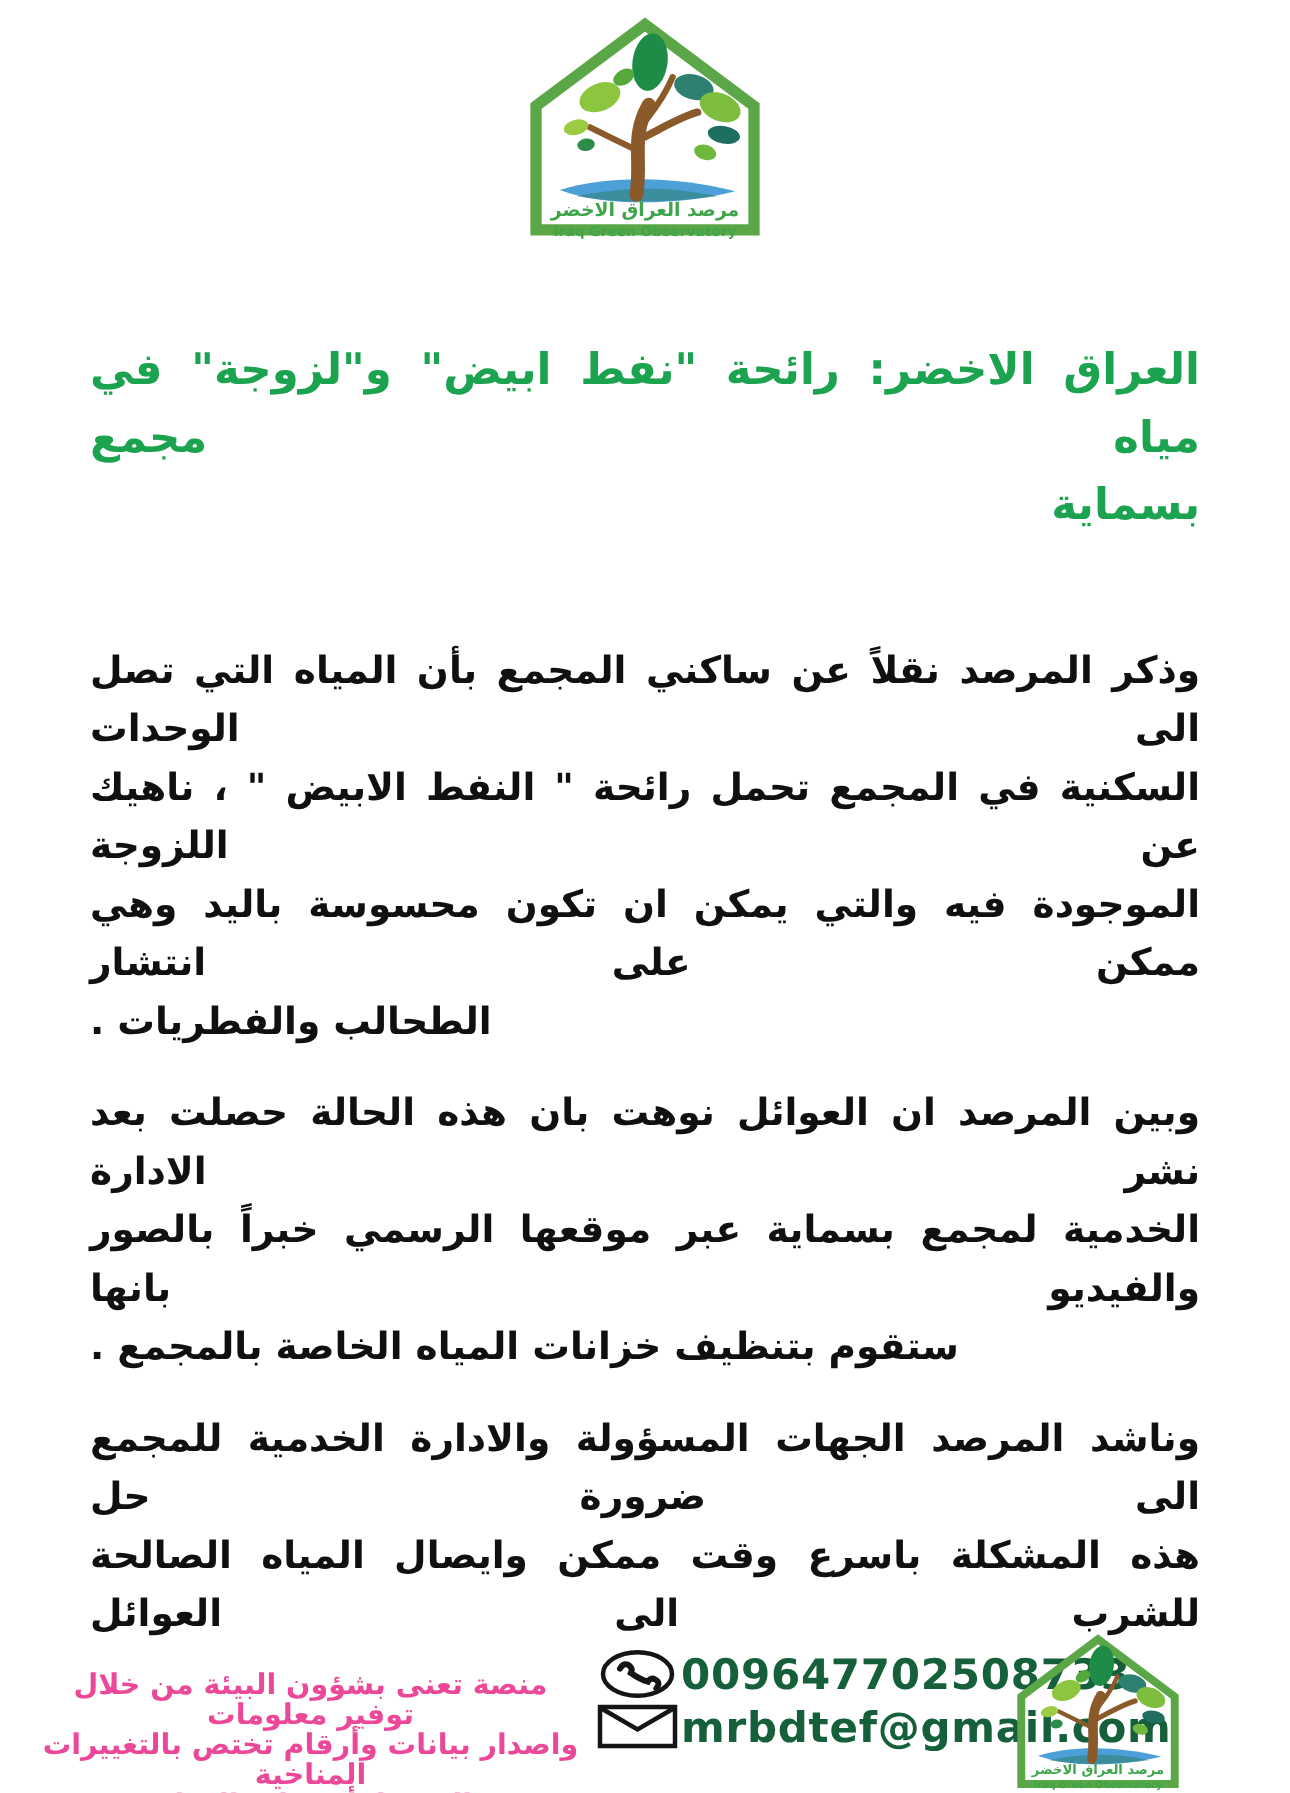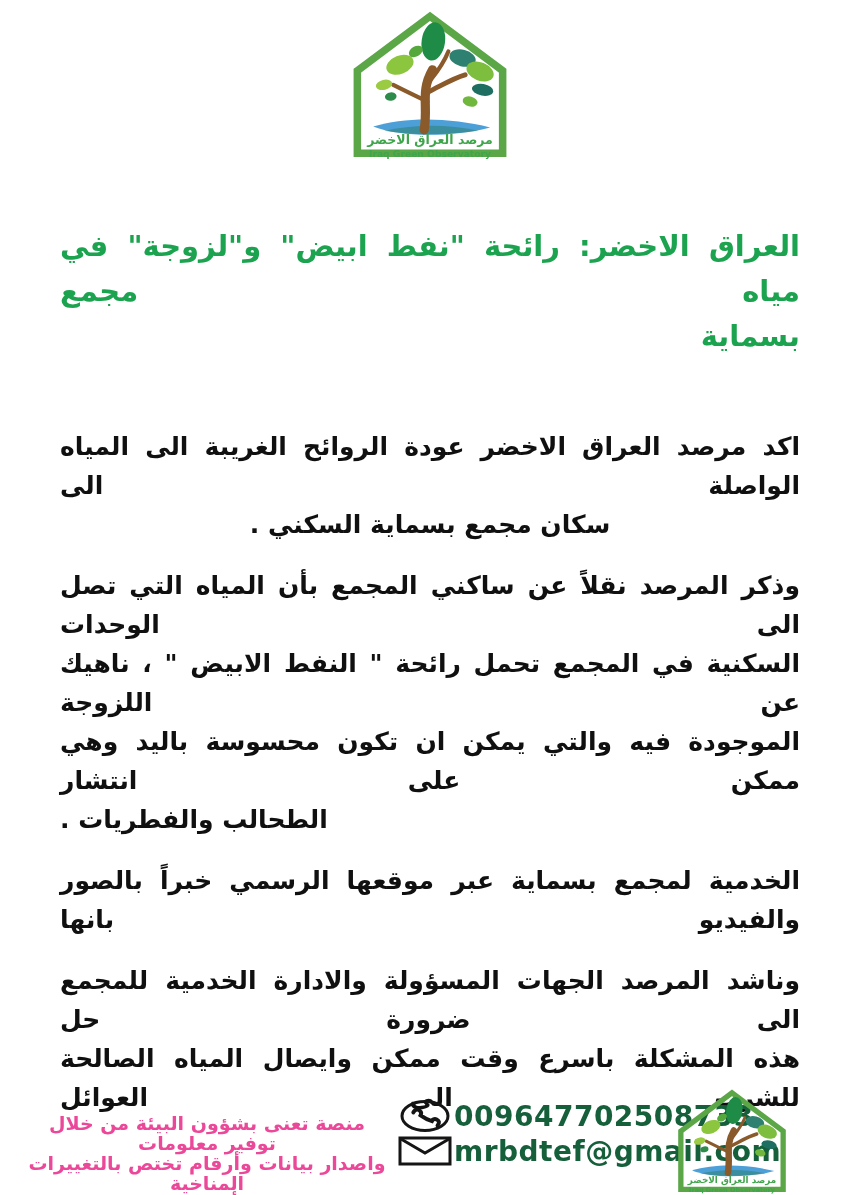--- a/index.html
+++ b/index.html
@@ -87,34 +87,32 @@
 
   <div class="content">
 
     <h1 class="heading">
       <div class="h-line1">العراق الاخضر: رائحة "نفط ابيض" و"لزوجة" في مياه مجمع</div>
       <div class="h-line2">بسماية</div>
     </h1>
 
     <div class="body-text">
 
-      <div class="para">
-        <div class="line">اكد مرصد العراق الاخضر عودة الروائح الغريبة الى المياه الواصلة الى</div>
-        <div class="line last-center">سكان مجمع بسماية السكني .</div>
-      </div>
 
       <div class="para">
         <div class="line">وذكر المرصد نقلاً عن ساكني المجمع بأن المياه التي تصل الى الوحدات</div>
         <div class="line">السكنية في المجمع تحمل رائحة  " النفط الابيض " ، ناهيك عن اللزوجة</div>
         <div class="line">الموجودة فيه والتي يمكن ان تكون محسوسة باليد وهي ممكن على انتشار</div>
         <div class="line last-left">الطحالب والفطريات .</div>
       </div>
 
       <div class="para">
+        <div class="line">وبين المرصد ان العوائل نوهت بان هذه الحالة حصلت بعد نشر الادارة</div>
         <div class="line">الخدمية لمجمع بسماية عبر موقعها الرسمي خبراً بالصور والفيديو بانها</div>
+        <div class="line last-left">ستقوم بتنظيف خزانات المياه الخاصة بالمجمع .</div>
       </div>
 
       <div class="para">
         <div class="line">وناشد المرصد الجهات المسؤولة والادارة الخدمية للمجمع الى ضرورة حل</div>
         <div class="line">هذه المشكلة باسرع وقت ممكن وايصال المياه الصالحة للشرب الى العوائل</div>
 
       </div>
 
     </div>
   </div>

